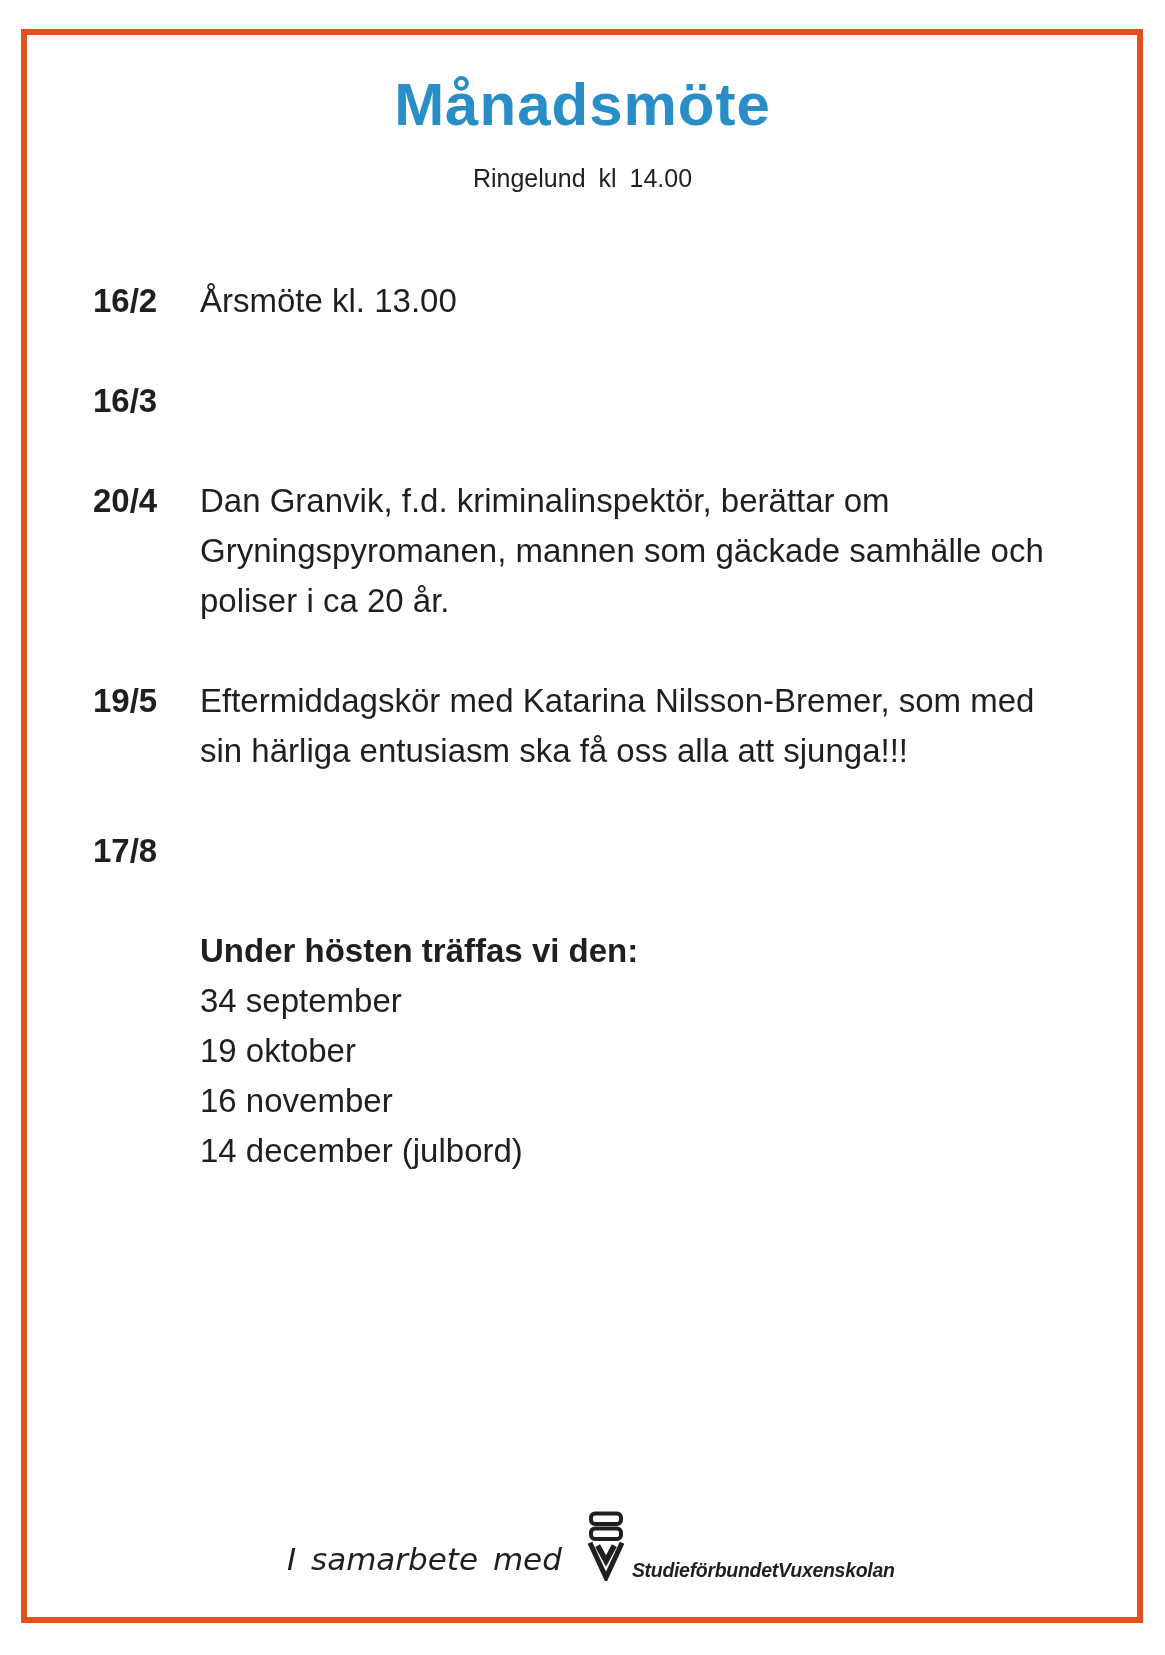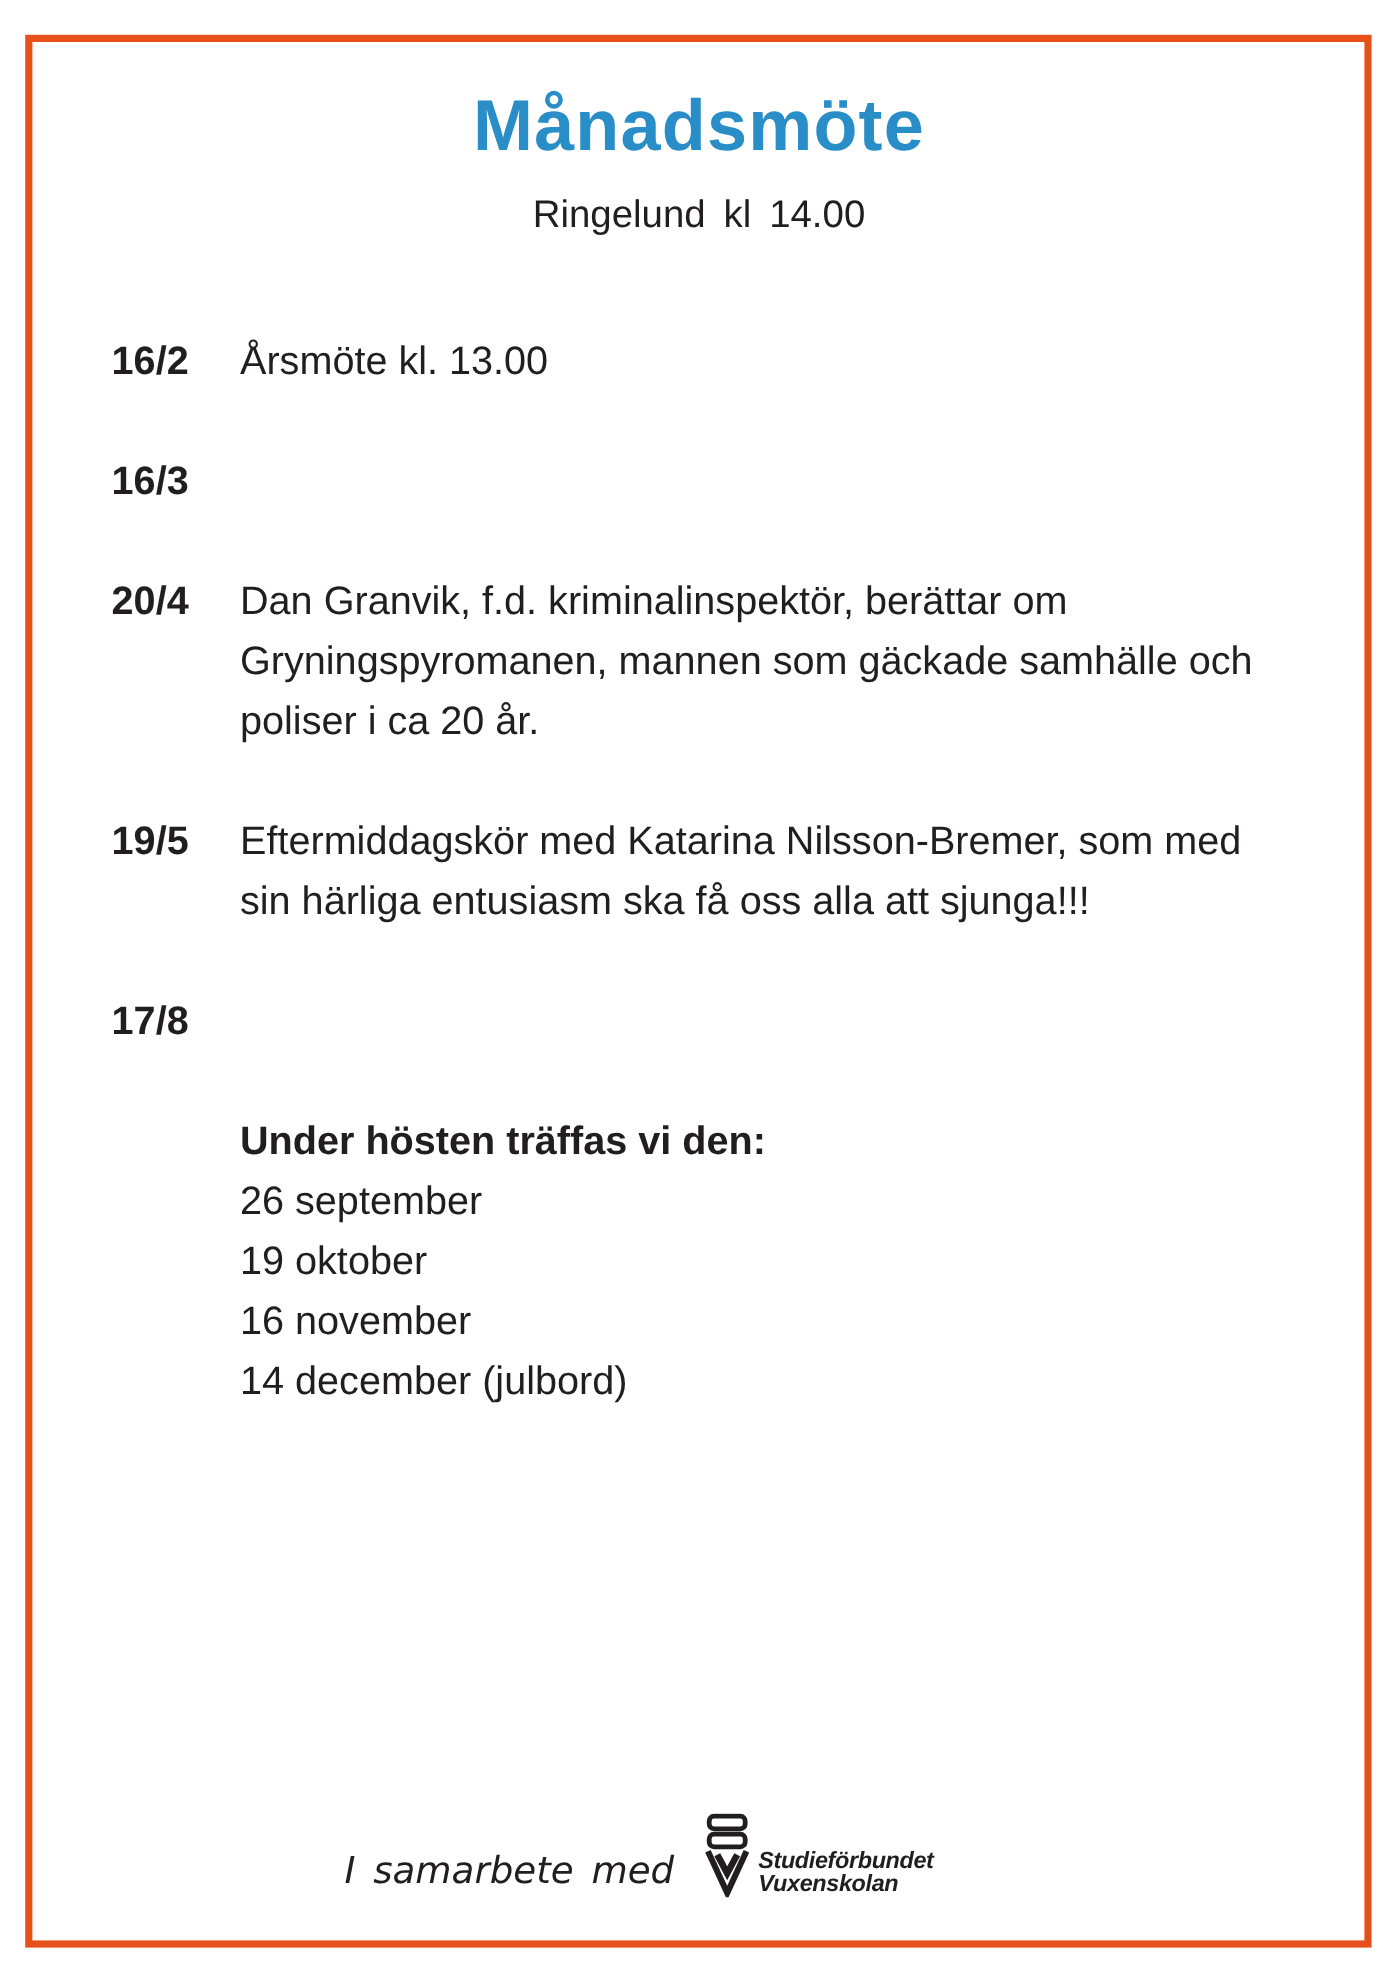--- a/index.html
+++ b/index.html
@@ -29,21 +29,21 @@
     line-height: 78px;
     font-weight: 800;
     letter-spacing: 1px;
     color: var(--accent-blue, #298ec7);
   }
   .subtitle {
     position: absolute;
     top: 156px; left: 0;
     width: 100%;
     text-align: center;
-    font-size: 32px;
+    font-size: 25px;
     line-height: 44px;
     word-spacing: 6px;
   }
   .events {
     position: absolute;
     left: 93px; top: 276px;
     width: 975px;
     font-size: 33px;
     line-height: 50px;
   }
@@ -64,21 +64,21 @@
     font-family: "DejaVu Sans", sans-serif;
     font-size: 31px;
     line-height: 40px;
     padding-bottom: 2px;
     word-spacing: 5px;
   }
   .logo { display: flex; align-items: flex-end; gap: 5px; }
   .logo svg { display: block; }
   .logo-text {
     display: flex;
-    flex-direction: column;
+    flex-direction: row;
     font-weight: bold;
     font-size: 19.5px;
     line-height: 19px;
     letter-spacing: -0.3px;
     padding-bottom: 1px;
     white-space: nowrap;
   }
 </style>
 </head>
 <body style="--accent-orange: #e5501b; --accent-blue: #298ec7; color: rgb(34, 30, 31);">
@@ -108,21 +108,21 @@
       <div class="event">
         <div class="date">19/5</div>
         <div class="text">Eftermiddagskör med Katarina Nilsson-Bremer, som med
 sin härliga entusiasm ska få oss alla att sjunga!!!</div>
       </div>
       <div class="event">
         <div class="date">17/8</div>
       </div>
       <div class="autumn">
         <div class="heading">Under hösten träffas vi den:</div>
-        <div class="autumn-date">26 september</div>
+        <div class="autumn-date">34 september</div>
         <div class="autumn-date">19 oktober</div>
         <div class="autumn-date">16 november</div>
         <div class="autumn-date">14 december (julbord)</div>
       </div>
     </div>
 
   <div class="footer">
     <span class="coop">I samarbete med</span>
     <span class="logo">
       <svg width="40" height="70" viewBox="0 0 40 70" xmlns="http://www.w3.org/2000/svg" fill="none" stroke="#221e1f">

